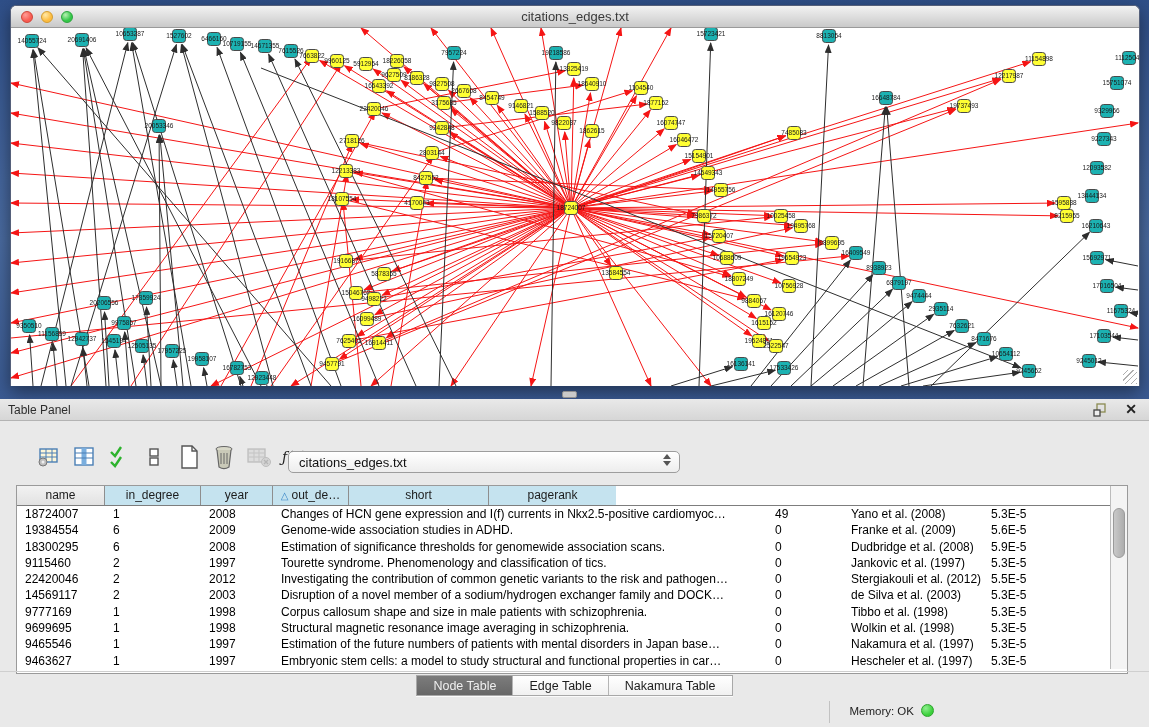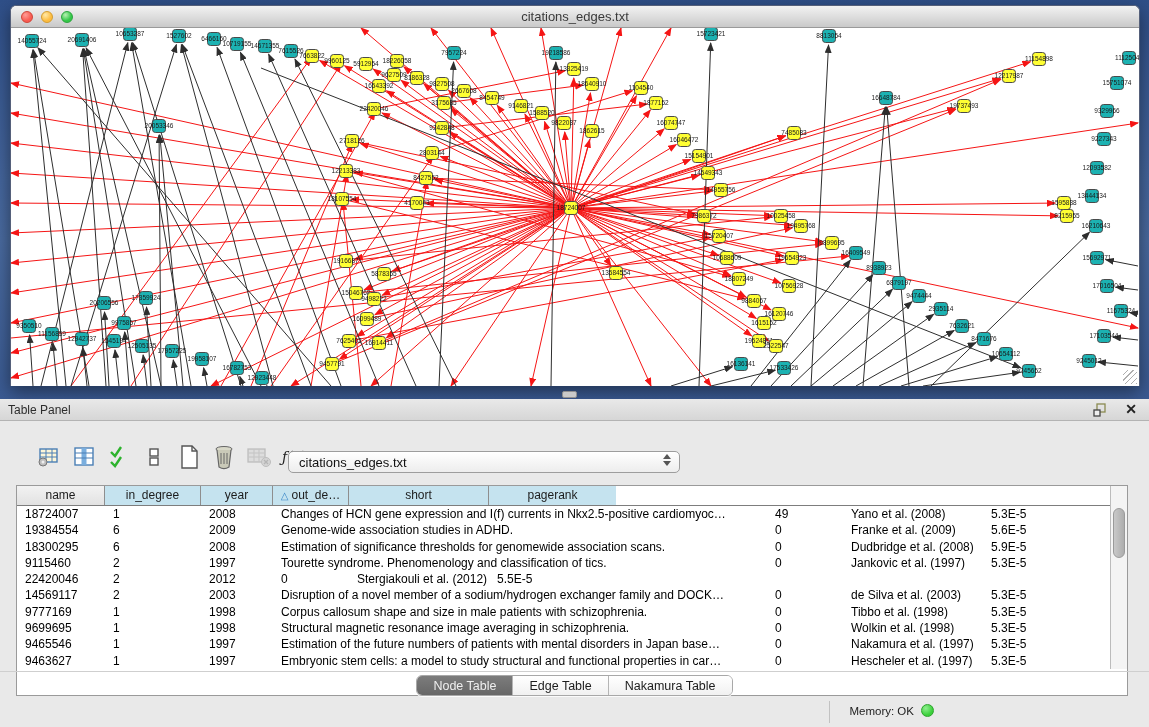--- a/index.html
+++ b/index.html
@@ -43,41 +43,41 @@
 
   .combo { position:absolute; left:288px; top:52px; width:392px; height:22px;
     background:linear-gradient(180deg,#ffffff,#ededed);
     border:1px solid #9d9d9d; border-radius:5px; box-shadow:0 1px 1px rgba(255,255,255,.7) inset; }
   .combo-text { position:absolute; left:10px; top:3px; font-size:13px; color:#111; }
   .combo-arrows { position:absolute; right:8px; top:2px; display:flex; flex-direction:column; gap:2px; }
   .combo-arrows i { width:0; height:0; border-left:4px solid transparent; border-right:4px solid transparent; display:block; }
   .combo-arrows .up { border-bottom:5px solid #555; }
   .combo-arrows .dn { border-top:5px solid #555; }
 
-  .table-wrap { position:absolute; left:16px; top:86px; width:1112px; height:211px;
+  .table-wrap { position:absolute; left:16px; top:86px; width:1112px; height:189px;
     background:#fff; border:1px solid #9a9a9a; display:flex; flex-direction:column; }
   .tgrid { position:absolute; left:0; top:0; width:1093px; }
   .thead { display:flex; height:20px; border-bottom:1px solid #7d7d7d; }
   .th { font-size:12px; color:#1c1c1c; text-align:center; line-height:19px;
     border-right:1px solid #8e8e8e; background:#c5e3ef; overflow:hidden; white-space:nowrap; }
   .th.plain { background:linear-gradient(180deg,#f2f2f2,#e2e2e2); }
   .sort { color:#3a87c8; font-size:10px; margin-right:3px; }
   .tr { display:flex; height:16.3px; }
   .td { font-size:12px; color:#000; line-height:16.3px; padding-left:8px;
     overflow:hidden; white-space:nowrap; }
   .col0{width:88px;} .col1{width:96px;} .col2{width:72px;} .col3{width:494px;}
   .col4{width:76px;} .col5{width:140px;} .col6{width:127px; border-right:none;}
   .vscroll { position:absolute; right:0; top:0; width:17px; height:183px;
     background:#f4f4f4; border-left:1px solid #bcbcbc; }
   .vthumb { position:absolute; left:2px; top:22px; width:12px; height:50px;
     background:linear-gradient(90deg,#c9c9c9,#adadad); border:1px solid #9a9a9a; border-radius:6px; }
 
   .tabs-row { position:absolute; left:0; top:272px; width:1149px; height:26px;
     border-top:1px solid #cfcfcf; display:flex; justify-content:center; padding-top:3px; }
-  .segmented { display:flex; height:21px; border:1px solid #a8a8a8; border-radius:6px;
+  .segmented { display:flex; height:21px; border:1px solid #a8a8a8; border-radius:0;
     overflow:hidden; background:#fff; box-shadow:0 1px 0 rgba(255,255,255,.8); }
   .seg { padding:0 16px; font-size:12.5px; line-height:20px; color:#1c1c1c;
     background:linear-gradient(180deg,#ffffff,#f1f1f1); border-right:1px solid #b5b5b5; }
   .seg:last-child { border-right:none; }
   .seg.sel { background:linear-gradient(180deg,#7c7c7c,#676767); color:#efefef; }
 
   .status-bar { position:absolute; left:0; top:298px; width:948px; height:30px; }
   .status-divider { position:absolute; right:118px; top:4px; width:1px; height:22px; background:#c2c2c2; }
   .memory-label { position:absolute; right:34px; top:8px; font-size:11.5px; color:#222; }
   .mem-dot { position:absolute; right:14px; top:7px; width:13px; height:13px; border-radius:50%;
@@ -840,20 +840,21 @@
             <div class="td col2">1997</div>
             <div class="td col3">Tourette syndrome. Phenomenology and classification of tics.</div>
             <div class="td col4">0</div>
             <div class="td col5">Jankovic et al. (1997)</div>
             <div class="td col6">5.3E-5</div>
           </div>
           <div class="tr">
             <div class="td col0">22420046</div>
             <div class="td col1">2</div>
             <div class="td col2">2012</div>
+            <div class="td col3">Investigating the contribution of common genetic variants to the risk and pathogen…</div>
             <div class="td col4">0</div>
             <div class="td col5">Stergiakouli et al. (2012)</div>
             <div class="td col6">5.5E-5</div>
           </div>
           <div class="tr">
             <div class="td col0">14569117</div>
             <div class="td col1">2</div>
             <div class="td col2">2003</div>
             <div class="td col3">Disruption of a novel member of a sodium/hydrogen exchanger family and DOCK…</div>
             <div class="td col4">0</div>

